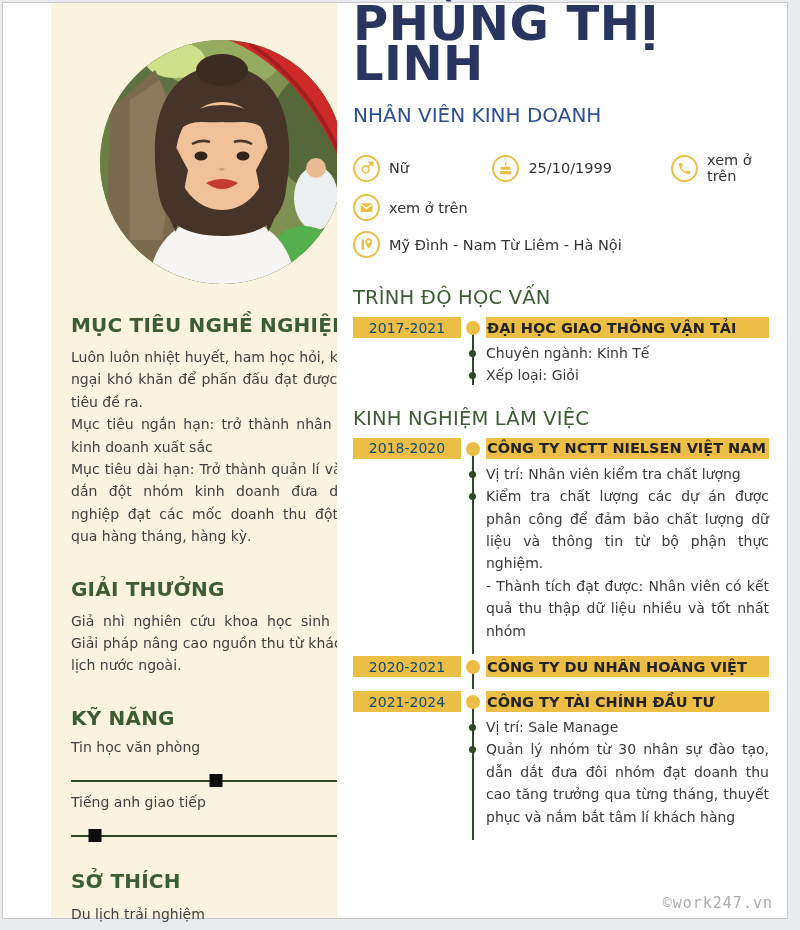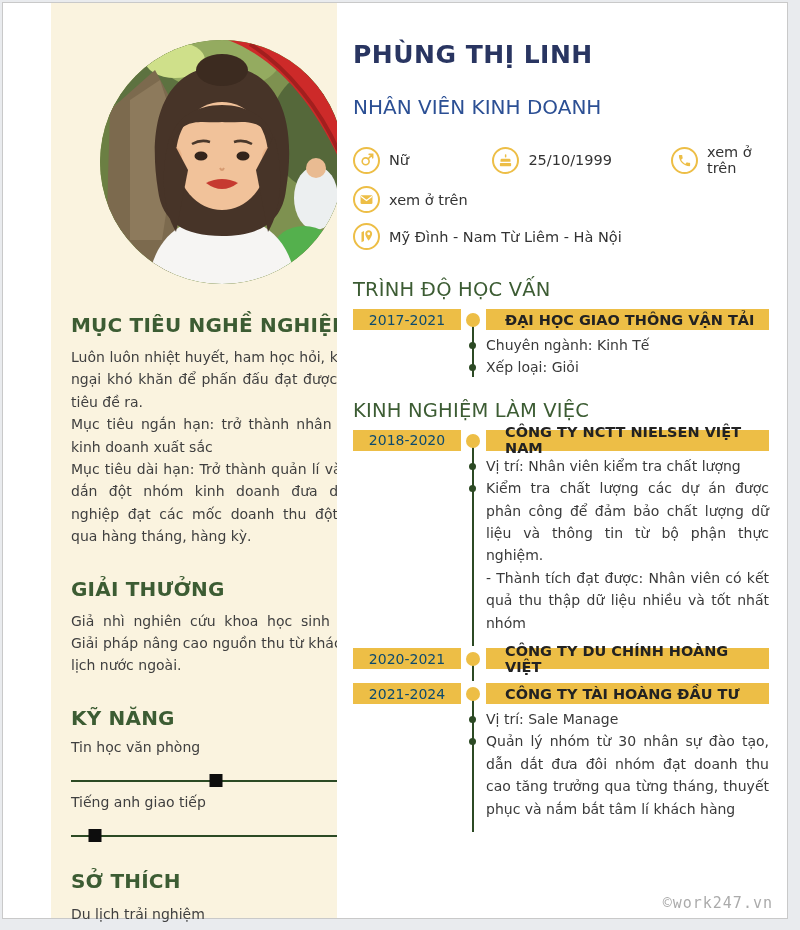--- a/index.html
+++ b/index.html
@@ -52,21 +52,21 @@
     position:absolute;top:-6px;width:13px;height:13px;background:#0d0d0d;
     transform:translateX(-50%);
   }
   .hobby{font-size:14px;line-height:26px;color:#3f3f3f;}
   
   .main{
     position:absolute;left:334px;right:0;top:0;bottom:0;
     padding:0 18px 0 16px;background:#fff;
   }
   .name{
-    margin-top:32px;font-size:25px;line-height:40px;font-weight:bold;
+    font-size:48px;line-height:40px;font-weight:bold;
     color:var(--name_navy);letter-spacing:.5px;
   }
   .job-title{
     margin-top:20px;font-size:20px;font-weight:normal;color:var(--title_blue);
   }
   .contacts{margin-top:25px;}
   .contact-row{display:flex;align-items:center;margin-bottom:10px;gap:48px;}
   .c-item{display:flex;align-items:center;}
   .c-item.w1{width:107px;}
   .c-item.w2{width:153px;}
@@ -91,21 +91,21 @@
   .entry-mid{flex:none;width:25px;align-self:stretch;position:relative;}
   .tl-line{position:absolute;left:11px;top:6px;bottom:-12px;width:2px;background:var(--timeline_green);}
   .entry.edu .tl-line{bottom:2px;}
   .tl-dot{
     position:absolute;left:5px;top:4px;width:14px;height:14px;border-radius:50%;
     background:var(--accent_yellow);z-index:2;
   }
   .entry-content{flex:1;min-width:0;}
   .entry-title{
     height:21px;background:var(--accent_yellow);display:flex;align-items:center;
-    padding-left:19px;font-size:14.5px;font-weight:bold;color:#222;
+    padding-left:1px;font-size:14.5px;font-weight:bold;color:#222;
   }
   .entry-items{margin-top:4px;}
   .item{
     position:relative;font-size:14px;line-height:22.4px;text-align:justify;color:#3a3a3a;
   }
   .item.dot::before{
     content:"";position:absolute;left:-17px;top:8px;width:7px;height:7px;border-radius:50%;
     background:var(--timeline_green);
   }
   .watermark{
@@ -289,32 +289,32 @@
         </div>
       </div>
 
       <div class="entry">
         <div class="entry-date">2020-2021</div>
         <div class="entry-mid">
           <span class="tl-line"></span>
           <span class="tl-dot"></span>
         </div>
         <div class="entry-content">
-          <div class="entry-title">CÔNG TY DU CHÍNH HOÀNG VIỆT</div>
+          <div class="entry-title">CÔNG TY DU NHÂN HOÀNG VIỆT</div>
         </div>
       </div>
 
       <div class="entry">
         <div class="entry-date">2021-2024</div>
         <div class="entry-mid">
           <span class="tl-line"></span>
           <span class="tl-dot"></span>
         </div>
         <div class="entry-content">
-          <div class="entry-title">CÔNG TY TÀI HOÀNG ĐẦU TƯ</div>
+          <div class="entry-title">CÔNG TY TÀI CHÍNH ĐẦU TƯ</div>
           <div class="entry-items">
             <p class="item dot">Vị trí: Sale Manage</p>
             <p class="item dot">Quản lý nhóm từ 30 nhân sự đào tạo, dẫn dắt đưa đôi nhóm đạt doanh thu cao tăng trưởng qua từng tháng, thuyết phục và nắm bắt tâm lí khách hàng</p>
 
           </div>
         </div>
       </div>
     </section>
 
     <div class="watermark">©work247.vn</div>

